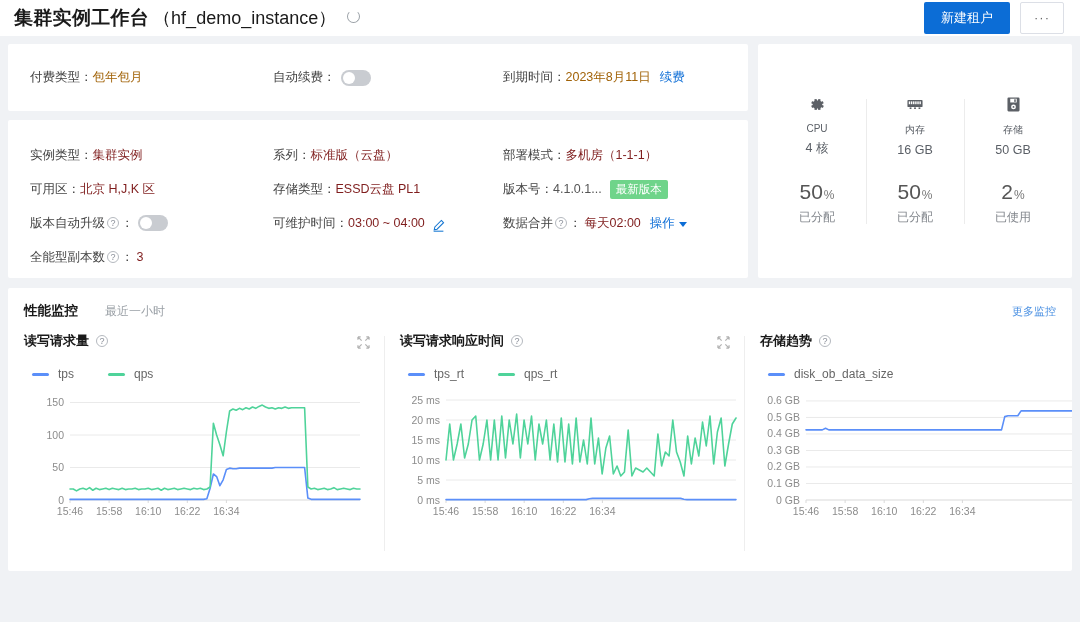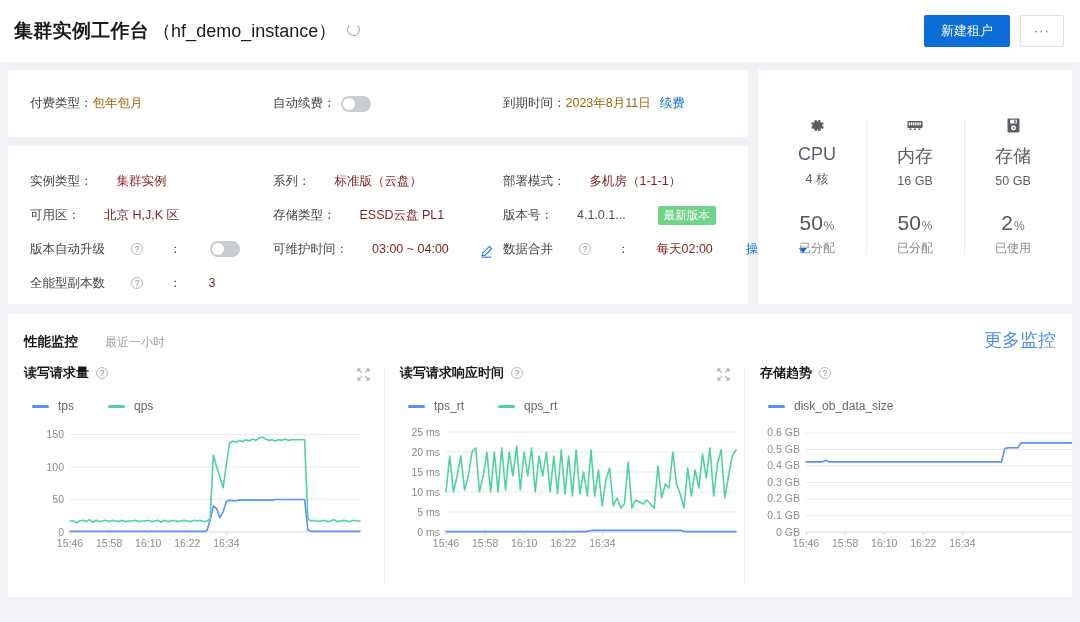--- a/index.html
+++ b/index.html
@@ -6,21 +6,21 @@
   html, body {
     width: 1080px; height: 622px;
     background: #f0f2f5;
     font-family: "Liberation Sans", "DejaVu Sans", sans-serif;
     color: #333;
     overflow: hidden;
   }
 
   
   .header {
-    height: 62px;
+    height: 36px;
     background: #fff;
     display: flex;
     align-items: center;
     padding: 0 16px 0 14px;
     position: relative;
   }
   .title-wrap { display: flex; align-items: baseline; gap: 2px; }
   .page-title {
     font-size: 19px; font-weight: bold; color: #1a1a1a; letter-spacing: .3px;
   }
@@ -78,21 +78,21 @@
 
   
   .detail {
     height: 158px; padding: 18px 22px 0 22px;
     display: grid;
     grid-template-columns: 243px 230px auto;
     grid-auto-rows: 34px;
     align-content: start;
     font-size: 12.5px;
   }
-  .detail .cell { display: flex; align-items: center; color: #444; white-space: nowrap; gap: 24px; }
+  .detail .cell { display: flex; align-items: center; color: #444; white-space: nowrap; }
   .detail .cell .val { color: #7f1d1d; text-align: right; }
   .qmark {
     display: inline-flex; align-items: center; justify-content: center;
     width: 12px; height: 12px; border: 1px solid #b5b9bf; border-radius: 50%;
     font-size: 9px; color: #8a8f99; margin: 0 2px; line-height: 1;
     cursor: pointer;
   }
   .badge-new {
     background: #6fd48a; color: #fff; font-size: 11.5px;
     padding: 2px 6px; border-radius: 2px; margin-left: 8px;
@@ -115,35 +115,35 @@
   }
   .res-col {
     flex: 1; text-align: center; position: relative;
     padding: 4px 0;
   }
   .res-col + .res-col::before {
     content: ""; position: absolute; left: 0; top: 6px; bottom: 6px;
     width: 1px; background: #ececec;
   }
   .res-icon { font-size: 15px; color: #5c6066; line-height: 1; height: 17px; }
-  .res-name { font-size: 18px; color: #5a5f66; margin-top: 9px; }
+  .res-name { font-size: 10px; color: #5a5f66; margin-top: 9px; }
   .res-spec { font-size: 12.5px; color: #5a5f66; margin-top: 6px; }
   .res-pct { font-size: 21px; color: #555; margin-top: 23px; font-weight: 400; }
   .res-pct span.u { font-size: 12px; color: #777; margin-left: 1px; }
   .res-state { font-size: 12px; color: #82868c; margin-top: 5px; }
 
   
   .monitor {
     margin-top: 10px; height: 283px; padding: 14px 16px 0 16px;
     position: relative; overflow: hidden;
   }
   .mon-head { display: flex; align-items: baseline; gap: 16px; }
   .mon-title { font-size: 13.5px; font-weight: bold; color: #1a1a1a; }
   .mon-sub { font-size: 12px; color: #9aa0a6; margin-left: 11px; }
-  .mon-more { margin-left: auto; font-size: 18px; color: #4a90e2; cursor: pointer; }
+  .mon-more { margin-left: auto; font-size: 11px; color: #4a90e2; cursor: pointer; }
 
   .charts { display: flex; margin-top: 12px; }
   .chart-box {
     width: 360px; flex: none; padding-right: 14px; position: relative; text-align: right;
   }
   .chart-box + .chart-box { padding-left: 16px; }
   .chart-box + .chart-box::before {
     content:""; position:absolute; left:0; top: 4px; height: 215px;
     width: 1px; background: #eee;
   }

